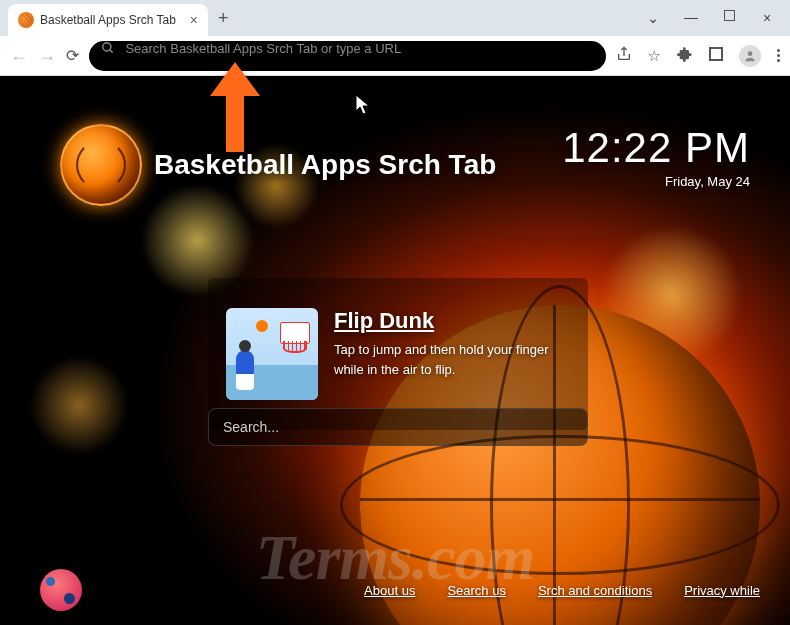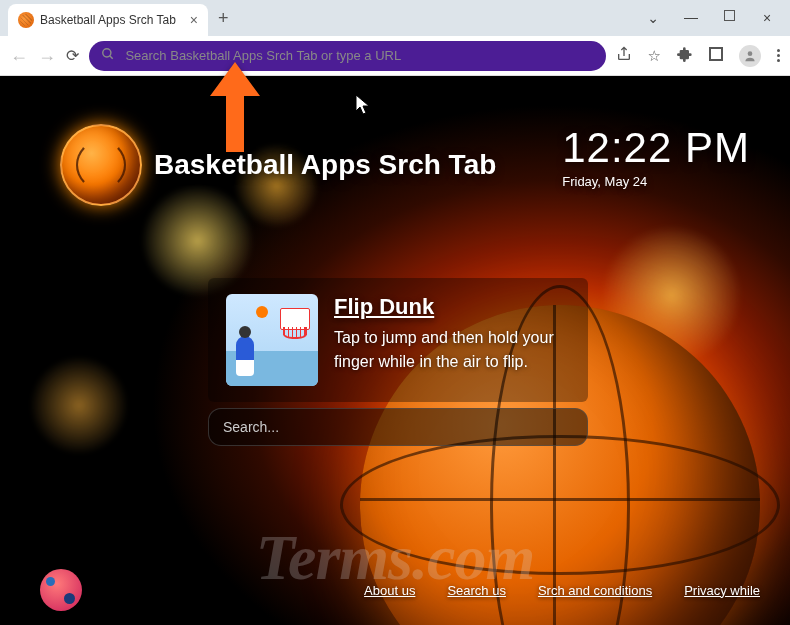--- a/index.html
+++ b/index.html
@@ -13,21 +13,21 @@
 .tab-title { font-size: 12px; color: #333; flex: 1; }
 .tab-close { font-size: 14px; color: #666; }
 .newtab { margin-left: 10px; color: #555; font-size: 18px; }
 .win-controls { margin-left: auto; display: flex; gap: 24px; padding-right: 8px; color: #444; }
 .win-controls span { font-size: 14px; display: inline-flex; width: 14px; justify-content: center; }
 
 
 .toolbar { height: 40px; background: #fff; display: flex; align-items: center; padding: 0 10px; gap: 10px; border-bottom: 1px solid #ddd; }
 .nav-arrow { color: #bbb; font-size: 18px; }
 .reload { color: #555; font-size: 16px; }
-.omnibox { flex: 1; background: #4c1d95; border-radius: 20px; height: 30px; display: flex; align-items: center; padding: 0 12px; gap: 10px; }
+.omnibox { flex: 1; background: #000000; border-radius: 20px; height: 30px; display: flex; padding: 0 12px; gap: 10px; }
 .omnibox .search-ico { color: #888; font-size: 14px; }
 .omnibox .placeholder { color: #888; font-size: 13px; }
 .toolbar-icons { display: flex; gap: 16px; align-items: center; color: #555; }
 .toolbar-icons span { font-size: 15px; }
 .square-ico { width: 14px; height: 14px; border: 2px solid #555; display: inline-block; }
 .avatar { width: 22px; height: 22px; border-radius: 50%; background: #ddd; display: flex; align-items: center; justify-content: center; }
 .dots-v { display: flex; flex-direction: column; gap: 2px; }
 .dots-v i { width: 3px; height: 3px; background: #555; border-radius: 50%; }
 
 
@@ -64,39 +64,39 @@
 
 .header-row { position: absolute; top: 48px; left: 60px; right: 40px; display: flex; align-items: flex-start; justify-content: space-between; }
 .logo-block { display: flex; align-items: center; gap: 12px; }
 .logo { width: 82px; height: 82px; border-radius: 50%; background:
   radial-gradient(circle at 38% 35%, #ffb347, #ff7a00 45%, #c13a00 80%);
   box-shadow: 0 0 18px rgba(255,140,0,.9), inset -8px -8px 18px rgba(0,0,0,.5);
   position: relative; border: 2px solid rgba(255,200,100,.6); }
 .logo::before { content: ""; position: absolute; inset: 14px; border-radius: 50%; border: 2px solid rgba(60,20,0,.5); border-top-color: transparent; border-bottom-color: transparent; }
 .logo::after { content: ""; position: absolute; inset: 14px; border-radius: 50%; border: 2px solid rgba(60,20,0,.5); border-left-color: transparent; border-right-color: transparent; transform: rotate(90deg); }
 .app-title { color: #fff; font-size: 28px; font-weight: 600; text-shadow: 0 2px 8px rgba(0,0,0,.6); }
-.clock-block { }
+.clock-block { text-align: right; }
 .clock { color: #fff; font-size: 42px; font-weight: 300; text-shadow: 0 2px 8px rgba(0,0,0,.6); letter-spacing: 1px; }
 .date { color: #fff; font-size: 13px; margin-top: 2px; text-shadow: 0 2px 6px rgba(0,0,0,.7); }
 
 
-.promo { position: absolute; left: 208px; top: 202px; width: 380px; display: flex; gap: 16px; padding: 16px 18px; background: rgba(0,0,0,.35); border-radius: 6px; }
+.promo { position: absolute; left: 208px; top: 202px; width: 380px; display: flex; gap: 16px; padding: 30px 18px; background: rgba(0,0,0,.35); border-radius: 6px; }
 .promo-thumb { width: 92px; height: 92px; border-radius: 6px; background: linear-gradient(180deg, #cfe8ff 0%, #aad4f5 100%); position: relative; overflow: hidden; flex-shrink: 0; }
 .promo-thumb::before { content: ""; position: absolute; bottom: 0; left: 0; right: 0; height: 35px; background: #7ab8e0; }
 .hoop { position: absolute; right: 8px; top: 14px; width: 30px; height: 22px; background: #fff; border: 1px solid #e33; border-radius: 2px; }
 .hoop::after { content: ""; position: absolute; bottom: -10px; left: 2px; right: 2px; height: 10px; border-bottom: 2px solid #e33; border-left: 2px solid #e33; border-right: 2px solid #e33; border-radius: 0 0 40% 40%; background: repeating-linear-gradient(90deg, transparent 0 3px, #e33 3px 4px); }
 .player { position: absolute; left: 10px; bottom: 10px; width: 18px; height: 40px; background: linear-gradient(#2a5bd7 60%, #fff 60%); border-radius: 9px 9px 4px 4px; }
 .player::before { content: ""; position: absolute; top: -10px; left: 3px; width: 12px; height: 12px; background: #333; border-radius: 50%; }
 .ball-small { position: absolute; left: 30px; top: 12px; width: 12px; height: 12px; background: #ff7a00; border-radius: 50%; }
 .promo-text { color: #fff; }
 .promo-title { font-size: 22px; font-weight: 600; text-decoration: underline; margin-bottom: 6px; text-shadow: 0 2px 6px rgba(0,0,0,.7); }
-.promo-desc { font-size: 16px; line-height: 1.5; text-shadow: 0 1px 4px rgba(0,0,0,.7); }
-
-
-.searchbar { position: absolute; left: 208px; top: 332px; width: 380px; height: 38px; display: flex; background: rgba(0,0,0,.5); border: 1px solid rgba(80,80,80,.6); border-radius: 13px; }
+.promo-desc { font-size: 13px; line-height: 1.5; text-shadow: 0 1px 4px rgba(0,0,0,.7); }
+
+
+.searchbar { position: absolute; left: 208px; top: 332px; width: 380px; height: 38px; display: flex; background: rgba(0,0,0,.5); border: 1px solid rgba(80,80,80,.6); border-radius: 8px; }
 .searchbar input { flex: 1; background: transparent; border: none; outline: none; color: #fff; padding: 0 14px; font-size: 14px; }
 .searchbar input::placeholder { color: #ccc; }
 .search-btn { width: 75px; border: 1px solid #2a6db8; background: rgba(20,50,90,.3); color: #7eb7ff; border-radius: 4px; margin: 3px; font-size: 13px; cursor: pointer; }
 
 
 .footer { position: absolute; bottom: 14px; left: 12px; right: 0; display: flex; align-items: center; text-align: center; }
 .footer-icon { margin-left: 28px; width: 42px; height: 42px; border-radius: 50%; background: radial-gradient(circle at 40% 35%, #ff7a7a, #cc1e5a); position: relative; }
 .footer-icon::before { content: ""; position: absolute; left: 6px; top: 8px; width: 9px; height: 9px; background: #2a6db8; border-radius: 50%; }
 .footer-icon::after { content: ""; position: absolute; right: 7px; bottom: 7px; width: 11px; height: 11px; background: #1a3a7a; border-radius: 50%; }
 .footer-links { margin-left: auto; margin-right: 30px; display: flex; gap: 32px; }

